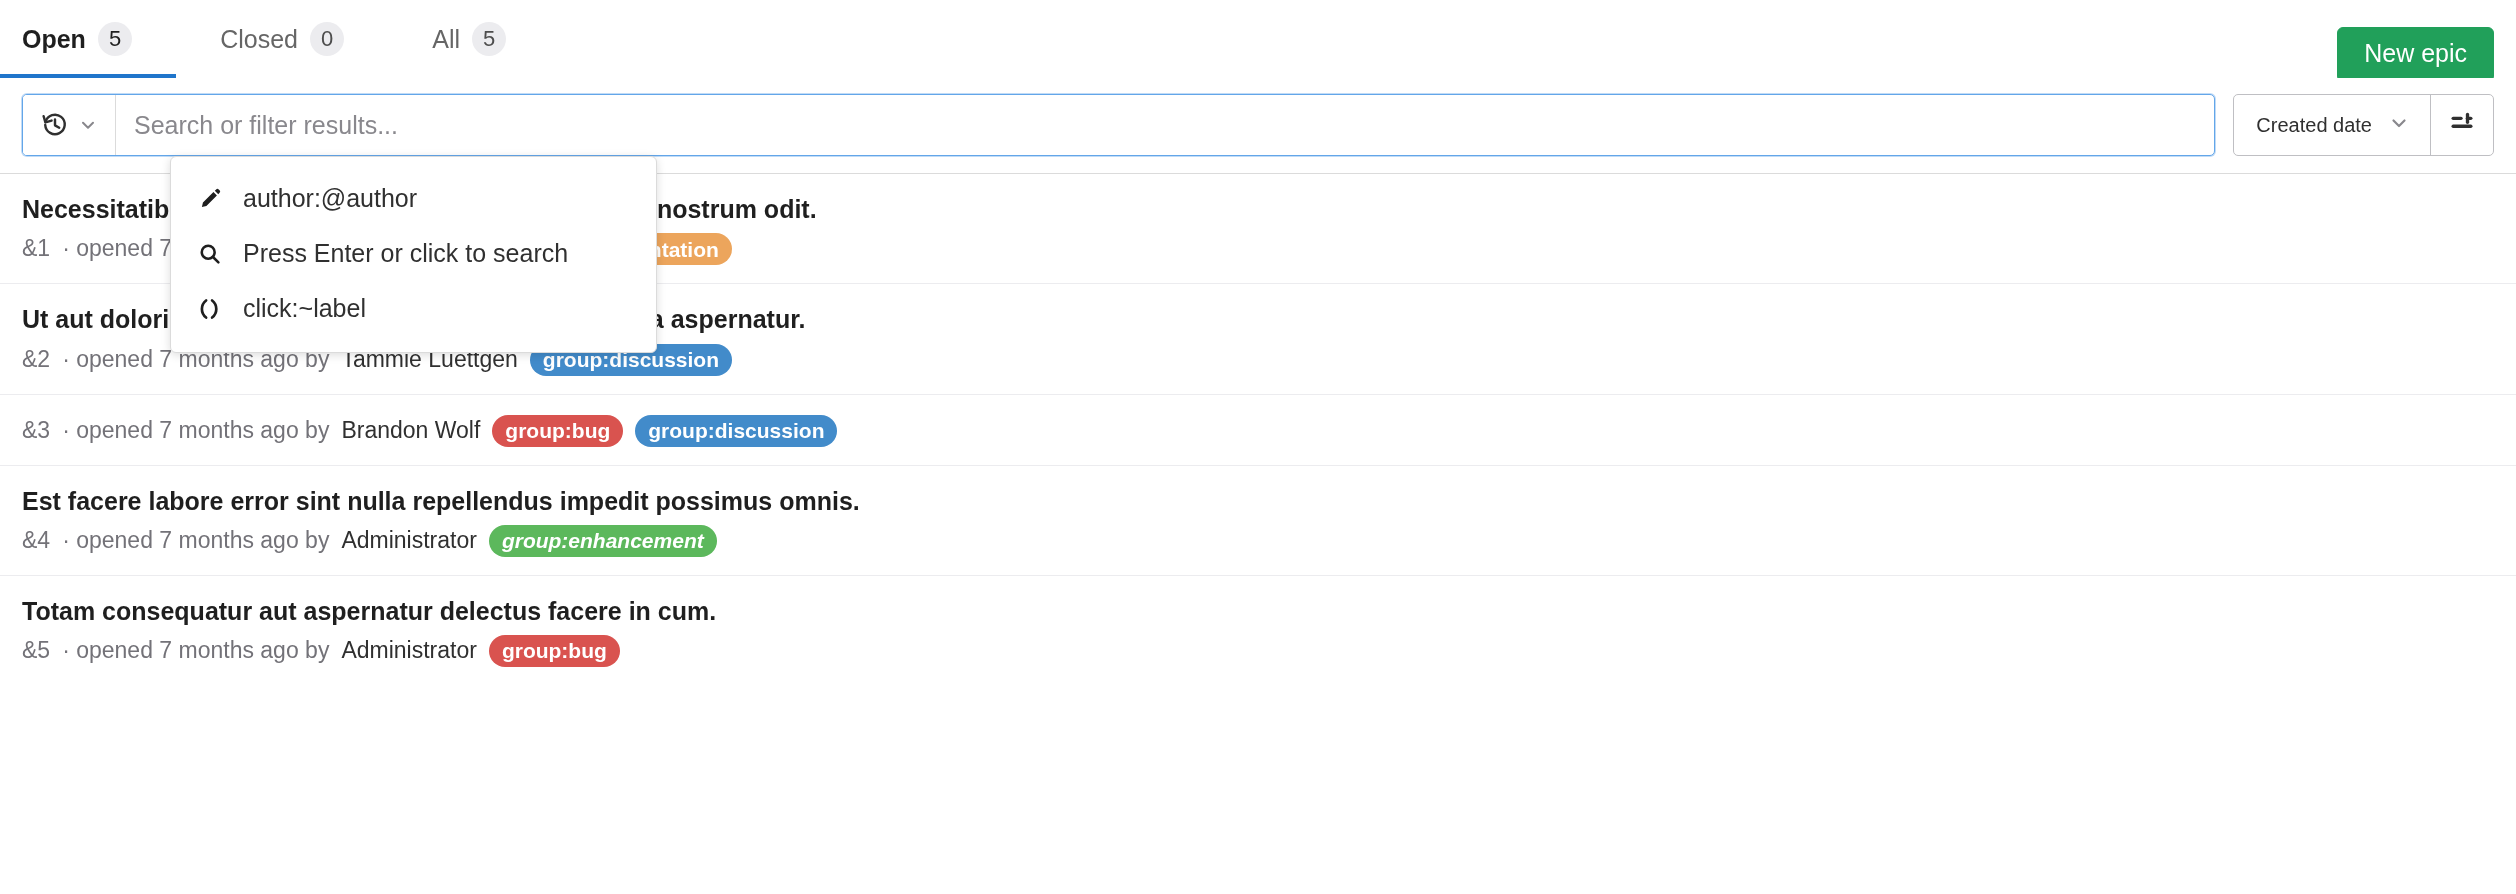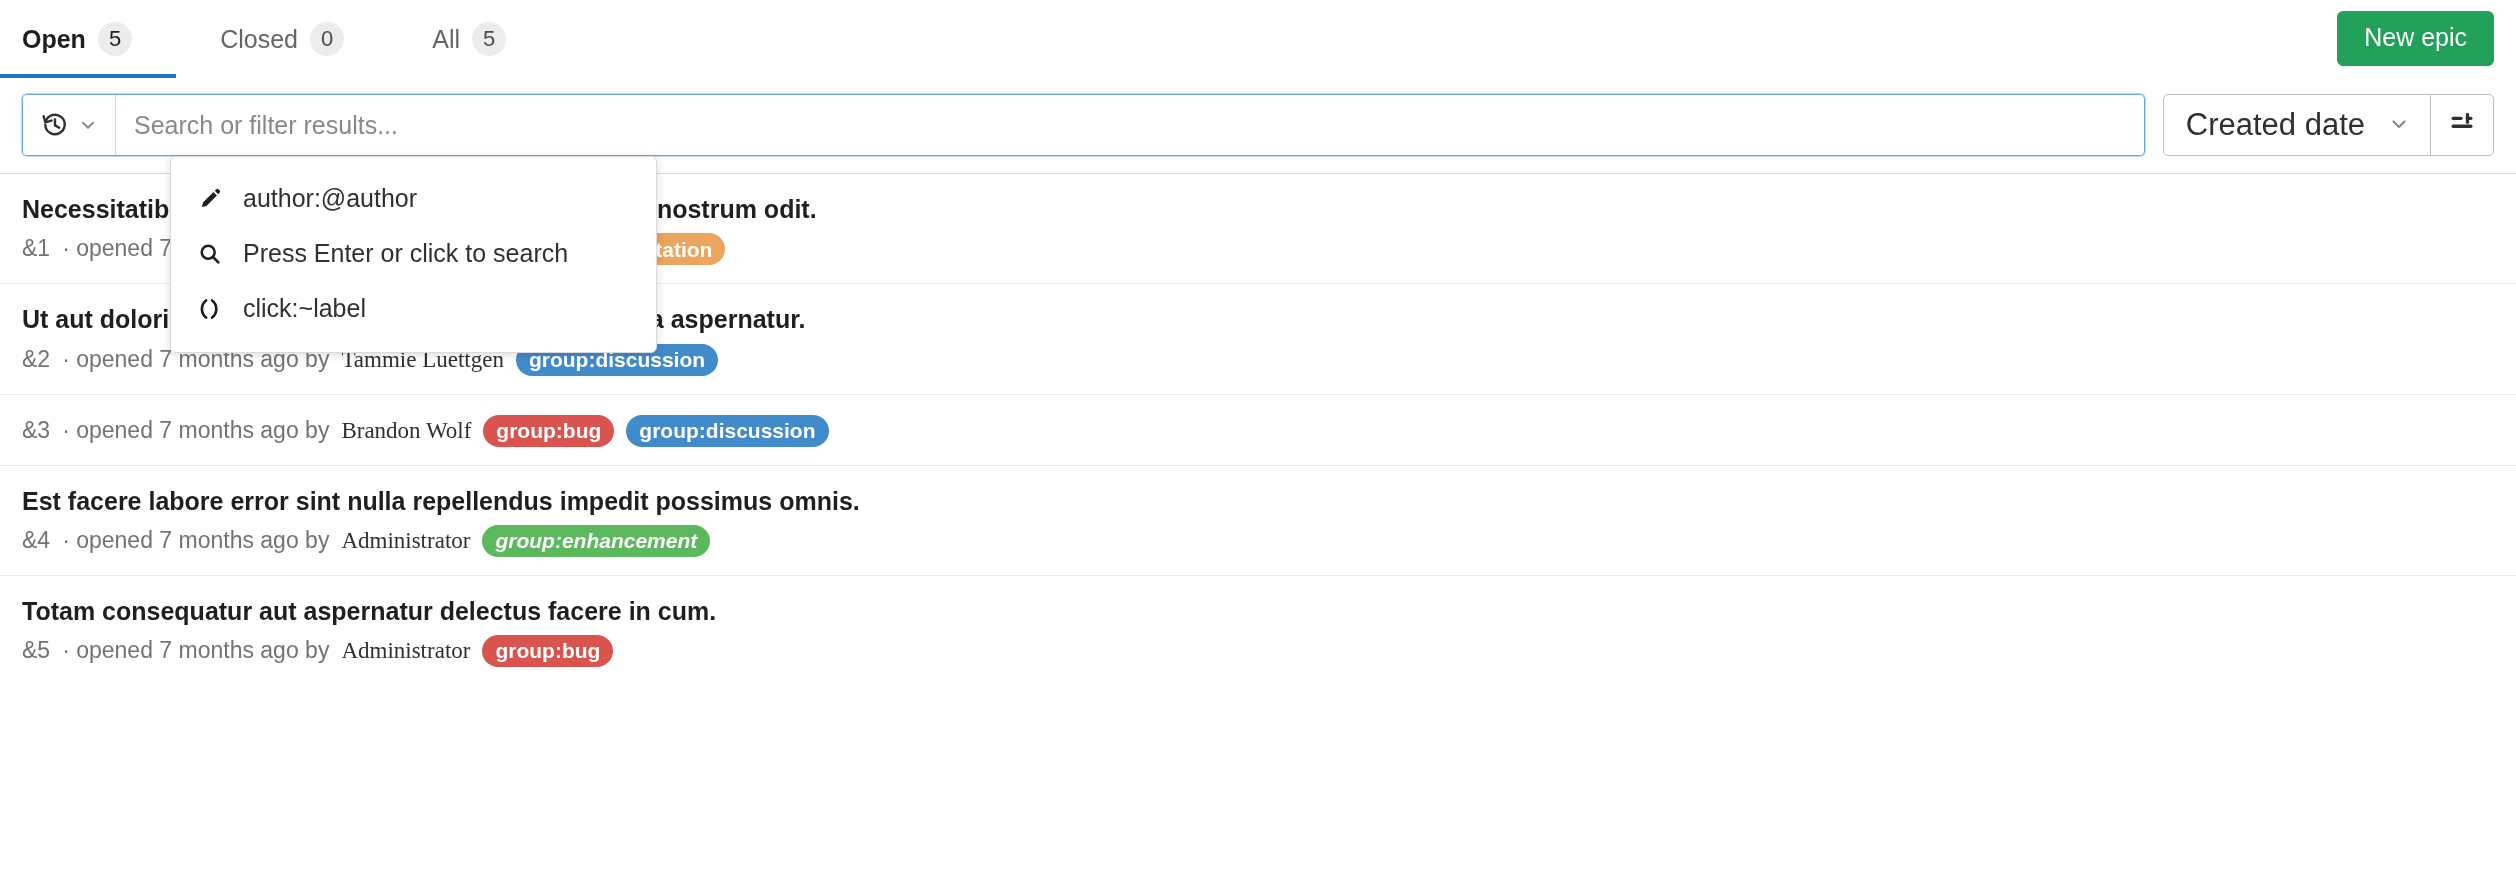--- a/index.html
+++ b/index.html
@@ -61,21 +61,21 @@
     border-radius: 17px;
     background: #ececef;
     color: #4d4d4d;
     font-size: 22px;
     font-weight: normal;
   }
   .tab.active .tab-badge { color: #1f1f1f; }
 
   .new-epic-btn {
     position: absolute;
-    top: 11px;
+    top: 27px;
     right: 22px;
     background: #21a05a;
     color: #fff;
     border: 1px solid #21a05a;
     border-radius: 6px;
     font-size: 25px;
     font-family: "Liberation Sans", sans-serif;
     padding: 11px 26px 13px;
     cursor: pointer;
     line-height: 1.15;
@@ -129,23 +129,23 @@
     height: 62px;
     margin-left: 18px;
     border: 1px solid #bfbfc3;
     border-radius: 5px;
     overflow: hidden;
     background: #fff;
   }
   .sort-select {
     display: flex;
     align-items: center;
-    gap: 23px;
+    gap: 16px;
     padding: 0 20px 0 22px;
-    font-size: 31px;
+    font-size: 20px;
     color: #303030;
     cursor: pointer;
     border-right: 1px solid #bfbfc3;
     white-space: nowrap;
   }
   .sort-dir {
     display: flex;
     align-items: center;
     justify-content: center;
     width: 62px;
@@ -201,21 +201,21 @@
   .epic-meta {
     display: flex;
     align-items: center;
     flex-wrap: wrap;
     gap: 12px;
     font-size: 23px;
     color: #737278;
     line-height: 1.3;
   }
   .meta-text { white-space: nowrap; }
-  .meta-author { color: #303030; font-family: Liberation Serif, serif; }
+  .meta-author { color: #303030; }
   .label-pill {
     display: inline-flex;
     align-items: center;
     height: 32px;
     padding: 0 13px;
     border-radius: 16px;
     color: #fff;
     font-size: 21px;
     font-weight: bold;
     white-space: nowrap;

